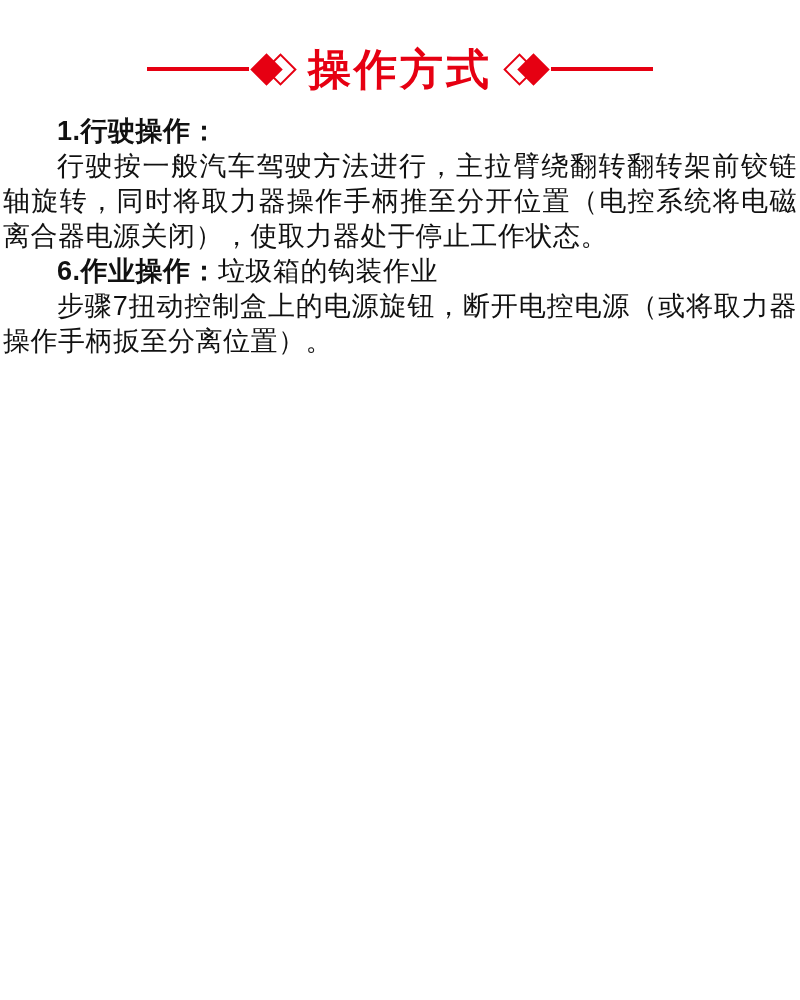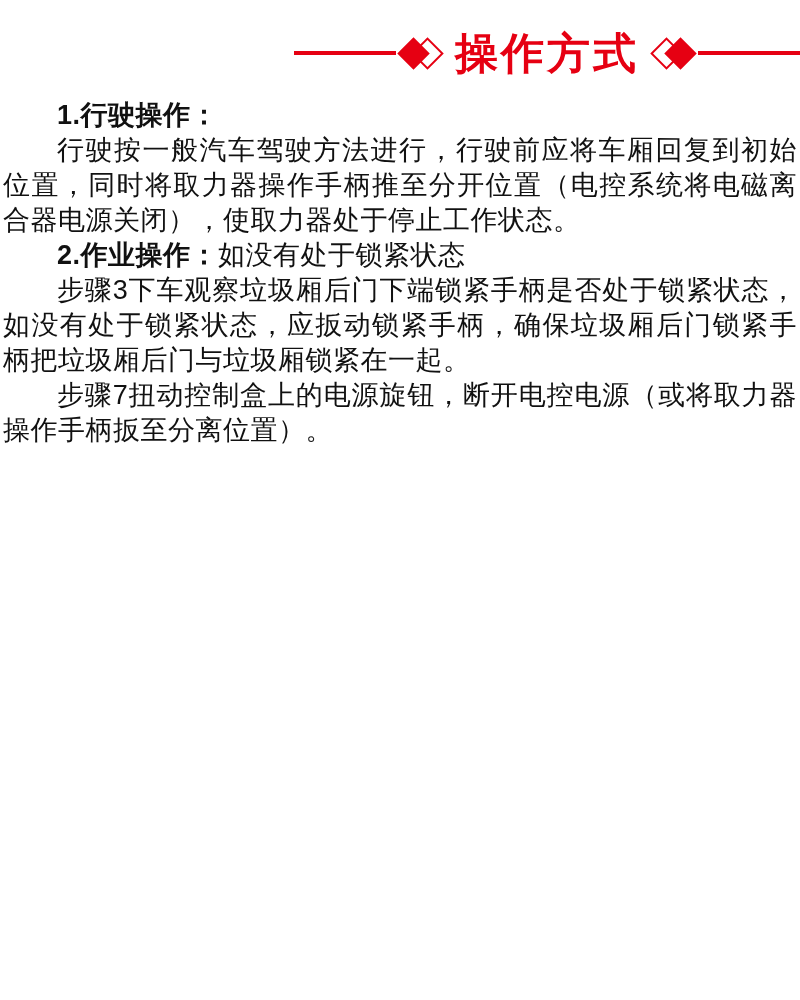--- a/index.html
+++ b/index.html
@@ -13,25 +13,25 @@
     width:800px;height:1000px;
     background:var(--bg);
     font-family:"Liberation Sans","DejaVu Sans",sans-serif;
     color:var(--ink);
     overflow:hidden;
   }
   .page{width:800px;height:1000px;position:relative;}
 
   
   .header{
-    margin-top:24px;
+    margin-top:40px;
     height:58px;
     display:flex;
     align-items:center;
-    justify-content:flex-end;
+    justify-content:center;
     font-family:Liberation Serif, serif;
   }
   .hline{
     width:102px;height:4px;
     background:var(--red);
     flex:0 0 auto;
   }
   .diamond-pair{
     display:flex;
     align-items:center;
@@ -93,21 +93,20 @@
       <i class="diamond outline"></i>
       <i class="diamond filled"></i>
     </span>
     <span class="hline"></span>
   </header>
 
   <main class="content">
 
     <p><b>1.行驶操作：</b><span></span></p>
 
-    <p>行驶按一般汽车驾驶方法进行，行驶前应将车厢回复到初始位置，同时将取力器操作手柄推至分开位置（电控系统将电磁离合器电源关闭），使取力器处于停止工作状态。</p>
+    <p>行驶按一般汽车驾驶方法进行，主拉臂绕翻转翻转架前铰链轴旋转，同时将取力器操作手柄推至分开位置（电控系统将电磁离合器电源关闭），使取力器处于停止工作状态。</p>
 
-    <p><b>2.作业操作：</b><span>如没有处于锁紧状态</span></p>
+    <p><b>6.作业操作：</b><span>垃圾箱的钩装作业</span></p>
 
-    <p>步骤3下车观察垃圾厢后门下端锁紧手柄是否处于锁紧状态，如没有处于锁紧状态，应扳动锁紧手柄，确保垃圾厢后门锁紧手柄把垃圾厢后门与垃圾厢锁紧在一起。</p>
     <p>步骤7扭动控制盒上的电源旋钮，断开电控电源（或将取力器操作手柄扳至分离位置）。</p>
 
   </main>
 </div>
 
 </body></html>

